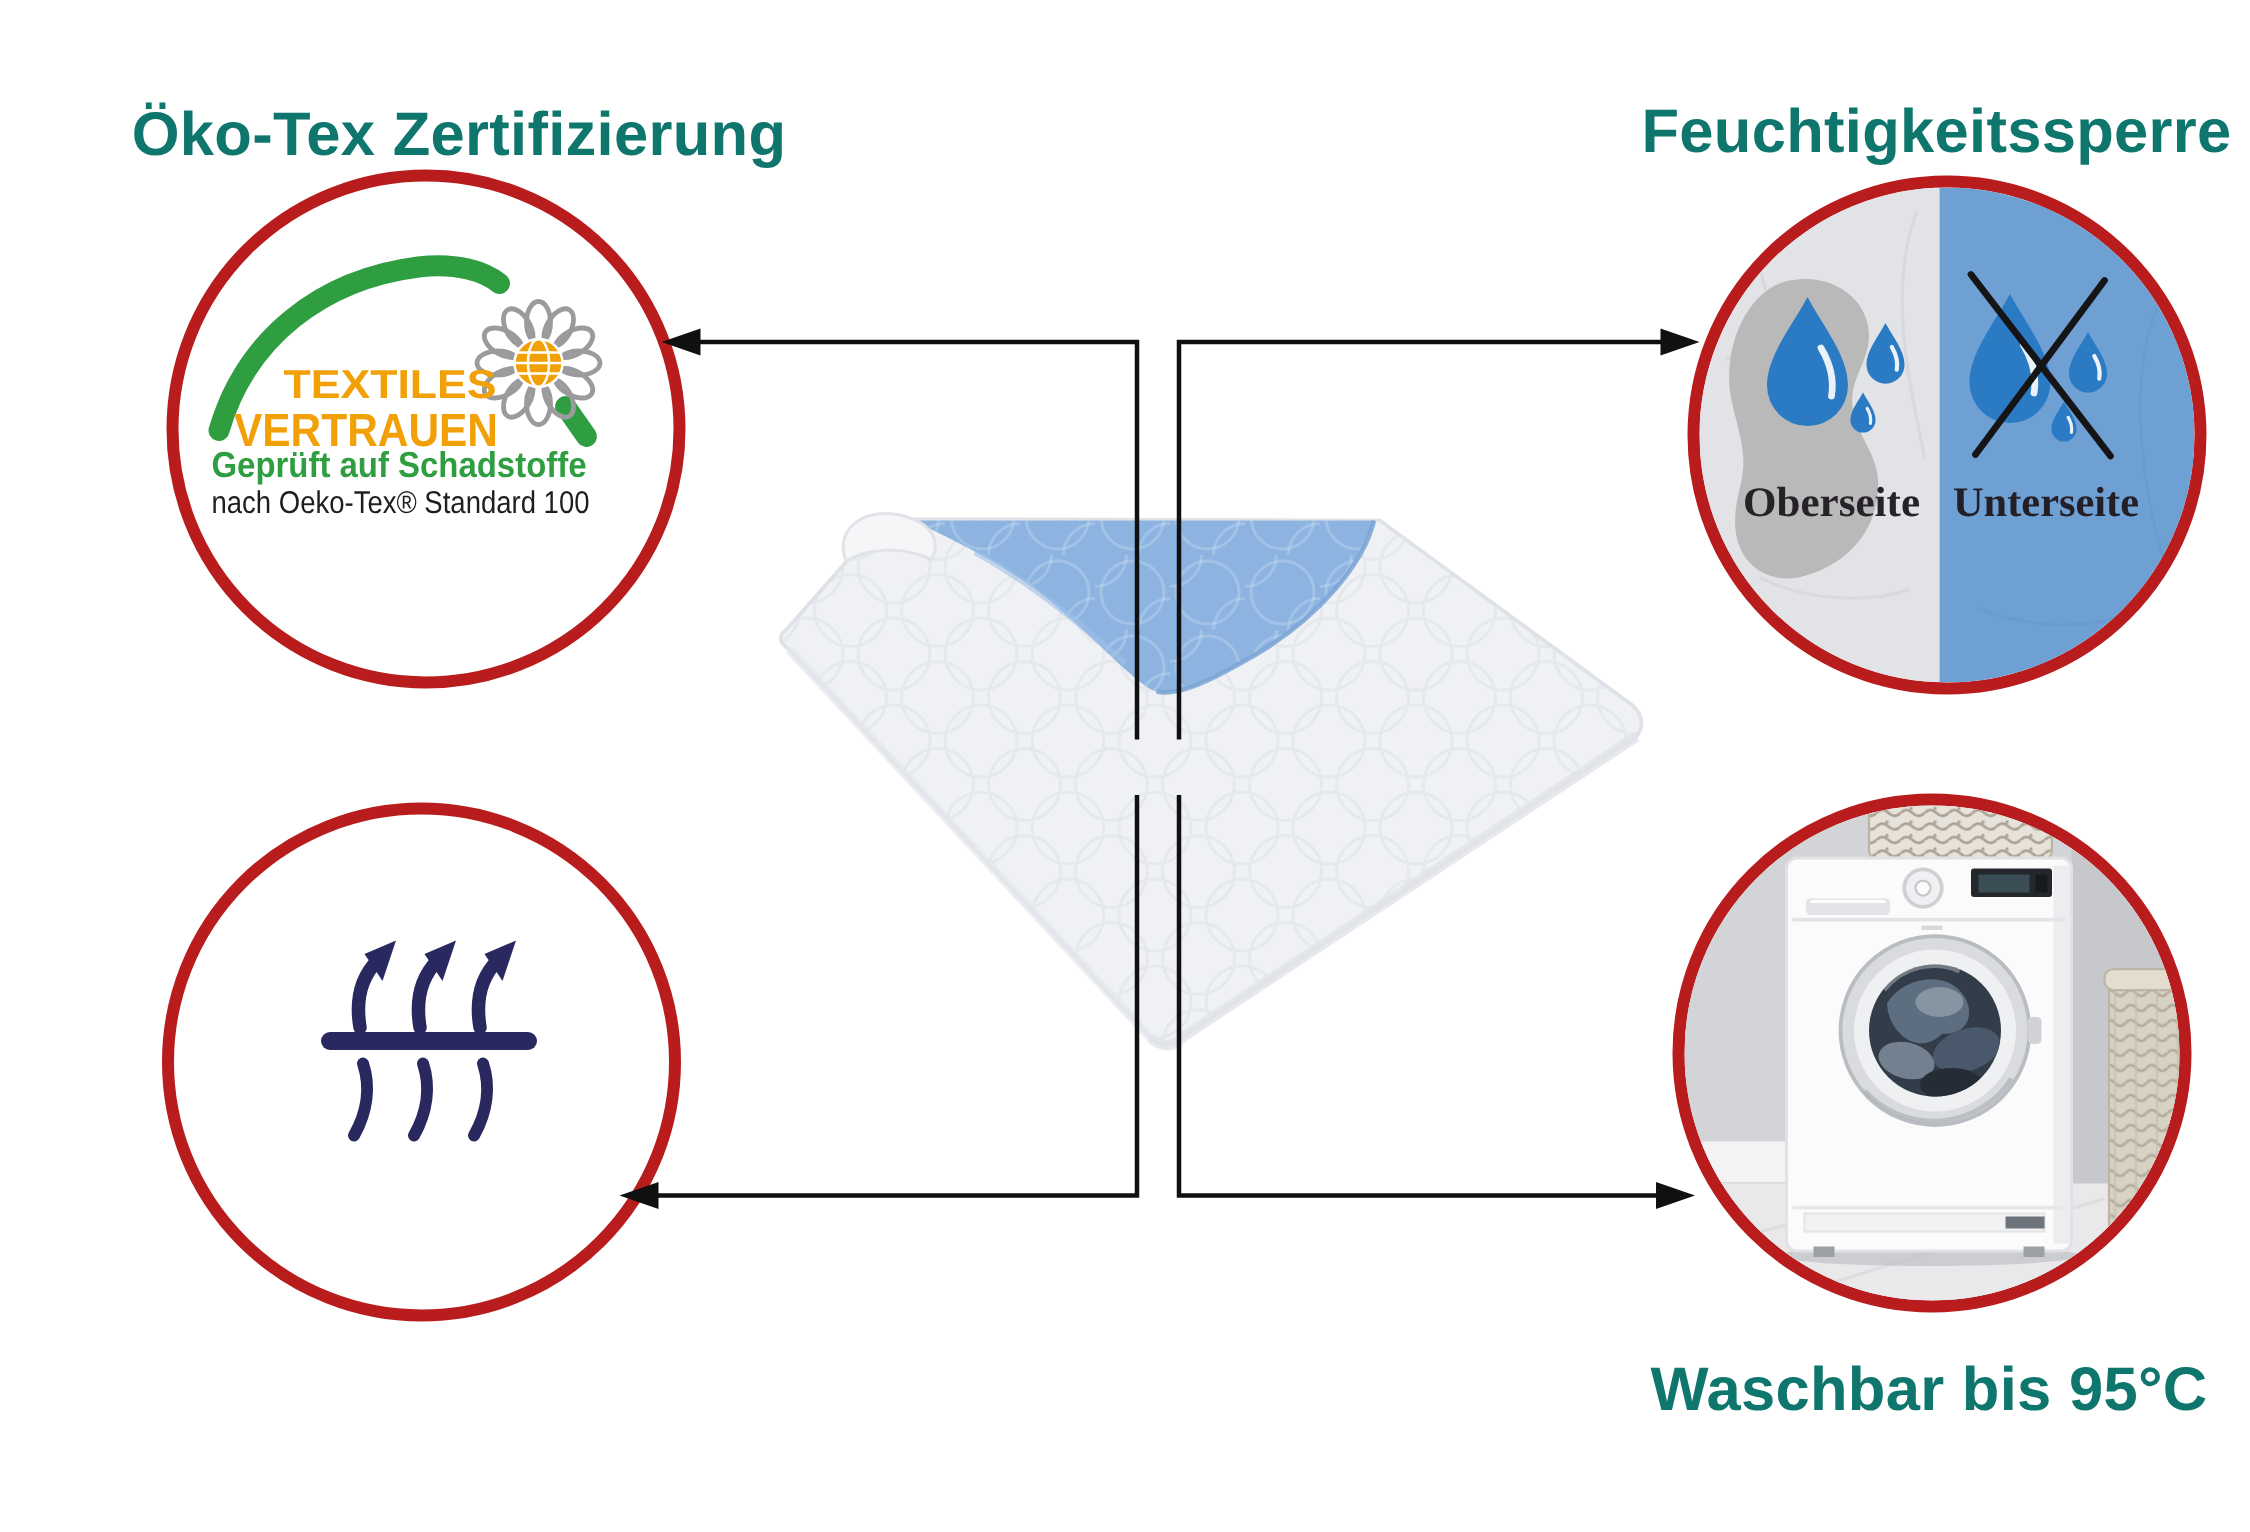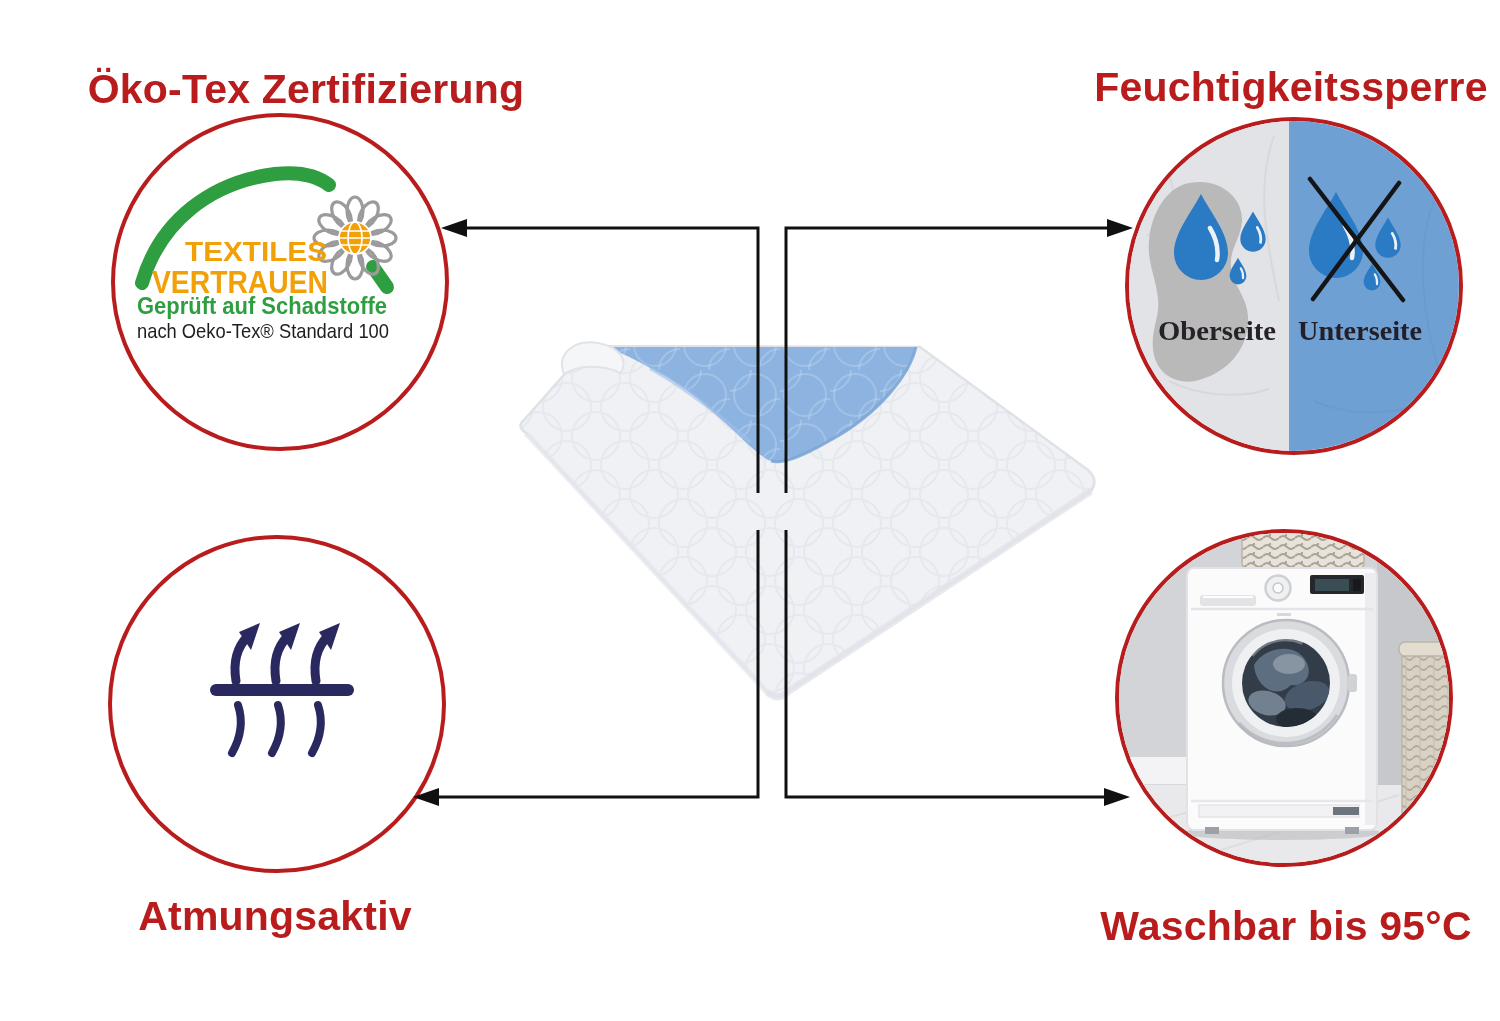--- a/index.html
+++ b/index.html
@@ -2,39 +2,38 @@
 <html><head>
 <meta charset="utf-8">
 <style>
   html,body{margin:0;padding:0;background:#fff;}
   .canvas{
     position:relative;width:1500px;height:1021px;background:#ffffff;
     font-family:"Liberation Sans",sans-serif;overflow:hidden;
   }
   .heading{
     position:absolute;width:520px;text-align:center;
-    font-size:41px;font-weight:700;letter-spacing:.2px;color:#b91c1c;
+    font-size:41px;font-weight:700;letter-spacing:.2px;color:#0f766e;
   }
   .circle{
-    position:absolute;width:330px;height:330px;border:4px solid #b91c1c;
+    position:absolute;width:330px;height:330px;border:8px solid #b91c1c;
     border-radius:50%;background:#fff;overflow:hidden;
   }
   .circle svg{display:block;width:330px;height:330px;}
   .pad-wrap{position:absolute;left:480px;top:320px;width:650px;height:400px;z-index:1;}
   .overlay{position:absolute;left:0;top:0;z-index:4;pointer-events:none;}
   .z3{z-index:3;}
 </style>
 </head>
 <body>
 
 <div class="canvas">
 
   <div class="heading" style="left:46px;top:66px;">Öko-Tex Zertifizierung</div>
   <div class="heading" style="left:1031px;top:64px;">Feuchtigkeitssperre</div>
-  <div class="heading" style="left:15px;top:893px;">Atmungsaktiv</div>
   <div class="heading" style="left:1026px;top:903px;">Waschbar bis 95°C</div>
 
   <svg class="pad-wrap" viewBox="0 0 650 400">
     <defs>
       <pattern id="quilt" width="58" height="58" patternUnits="userSpaceOnUse">
         <circle cx="29" cy="29" r="24" fill="none" stroke="#d9dce3" stroke-width="2"></circle>
         <circle cx="0" cy="0" r="24" fill="none" stroke="#d9dce3" stroke-width="2"></circle>
         <circle cx="58" cy="0" r="24" fill="none" stroke="#d9dce3" stroke-width="2"></circle>
         <circle cx="0" cy="58" r="24" fill="none" stroke="#d9dce3" stroke-width="2"></circle>
         <circle cx="58" cy="58" r="24" fill="none" stroke="#d9dce3" stroke-width="2"></circle>

